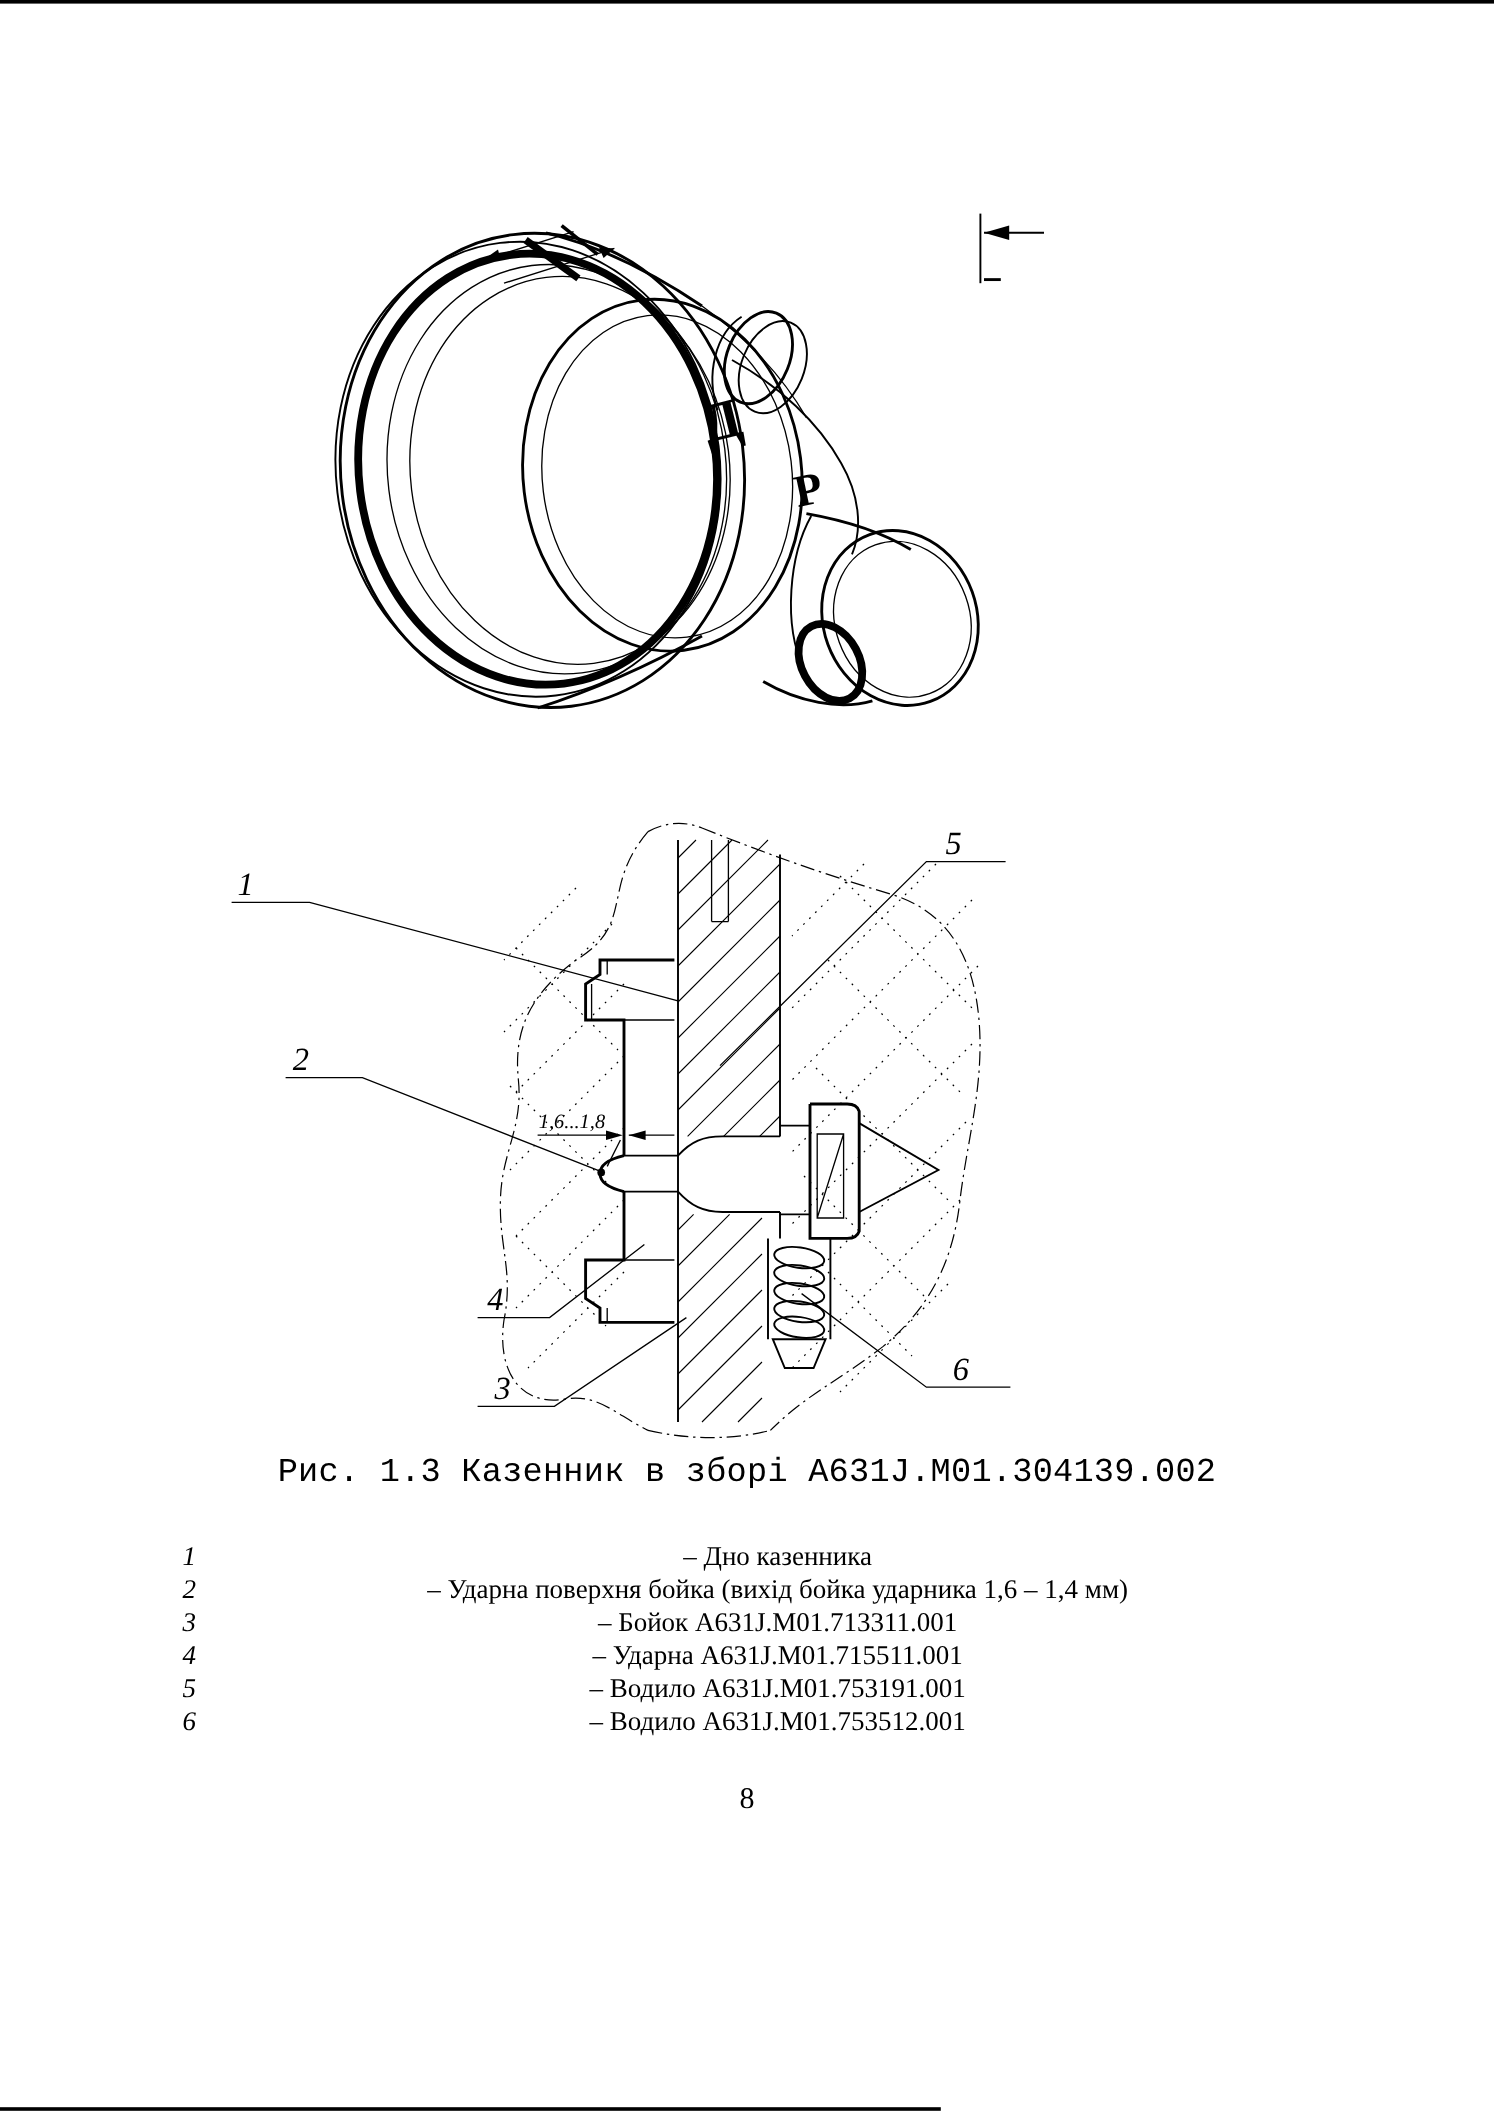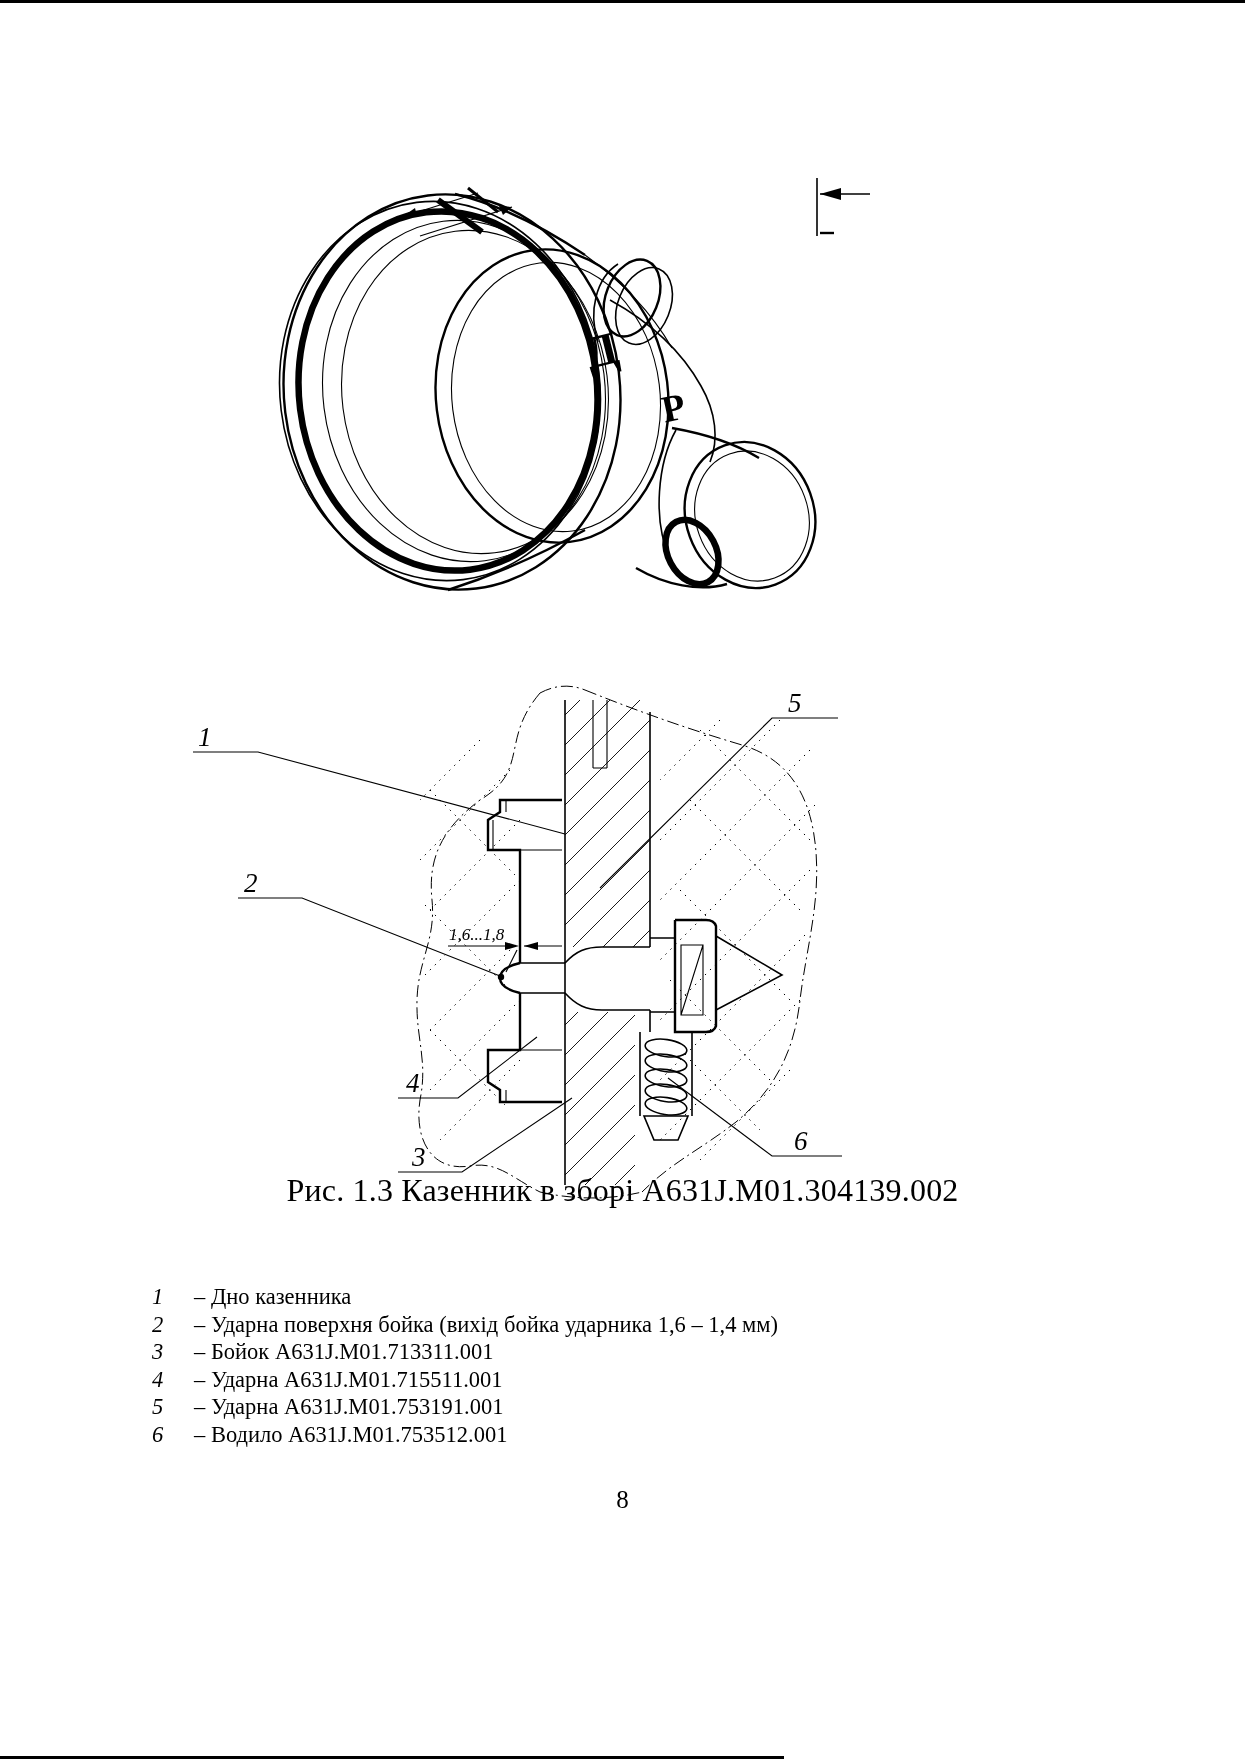--- a/index.html
+++ b/index.html
@@ -6,27 +6,27 @@
   .page{
     position:relative;width:1245px;height:1760px;background:#ffffff;
     font-family:"Liberation Serif", serif;color:#000;overflow:hidden;margin:0 auto;
   }
   .scan-edge{position:absolute;background:#000;}
   .edge-top{top:0;left:0;width:100%;height:3px;}
   .edge-bottom{bottom:1px;left:0;width:63%;height:3px;}
   .fig{position:absolute;}
   .fig svg{display:block;}
   .caption{
-    position:absolute;top:1172px;left:0;width:100%;text-align:center;
-    font-size:32px;letter-spacing:.2px;
+    position:absolute;top:1212px;left:0;width:100%;text-align:center;
+    font-size:28px;letter-spacing:.2px;font-family:Liberation Mono, monospace;
   }
   .legend{position:absolute;top:1283px;left:152px;width:950px;font-size:22.5px;}
   .legend-row{display:flex;align-items:baseline;line-height:27.6px;}
   .legend-num{font-style:italic;width:42px;flex:none;}
-  .legend-text{flex:1;}
+  .legend-text{flex:1;text-align:center;}
   .page-number{
     position:absolute;top:1486px;left:0;width:100%;text-align:center;font-size:25px;
   }
   
   .s-thin{stroke:#000;stroke-width:1.1;fill:none;}
   .s-med{stroke:#000;stroke-width:1.6;fill:none;}
   .s-bold{stroke:#000;stroke-width:2.4;fill:none;}
   .s-heavy{stroke:#000;stroke-width:6.5;fill:none;}
   .s-dashdot{stroke:#000;stroke-width:1;fill:none;stroke-dasharray:12 4 2 4;}
   .s-dot{stroke:#000;stroke-width:1;fill:none;stroke-dasharray:1.5 5.5;}
@@ -193,21 +193,21 @@
     <div class="legend-row">
       <span class="legend-num">3</span>
       <span class="legend-text">– Бойок A631J.M01.713311.001</span>
     </div>
     <div class="legend-row">
       <span class="legend-num">4</span>
       <span class="legend-text">– Ударна A631J.M01.715511.001</span>
     </div>
     <div class="legend-row">
       <span class="legend-num">5</span>
-      <span class="legend-text">– Ударна A631J.M01.753191.001</span>
+      <span class="legend-text">– Водило A631J.M01.753191.001</span>
     </div>
     <div class="legend-row">
       <span class="legend-num">6</span>
       <span class="legend-text">– Водило A631J.M01.753512.001</span>
     </div>
   </div>
 
   <div class="page-number">8</div>
 
 </div>

